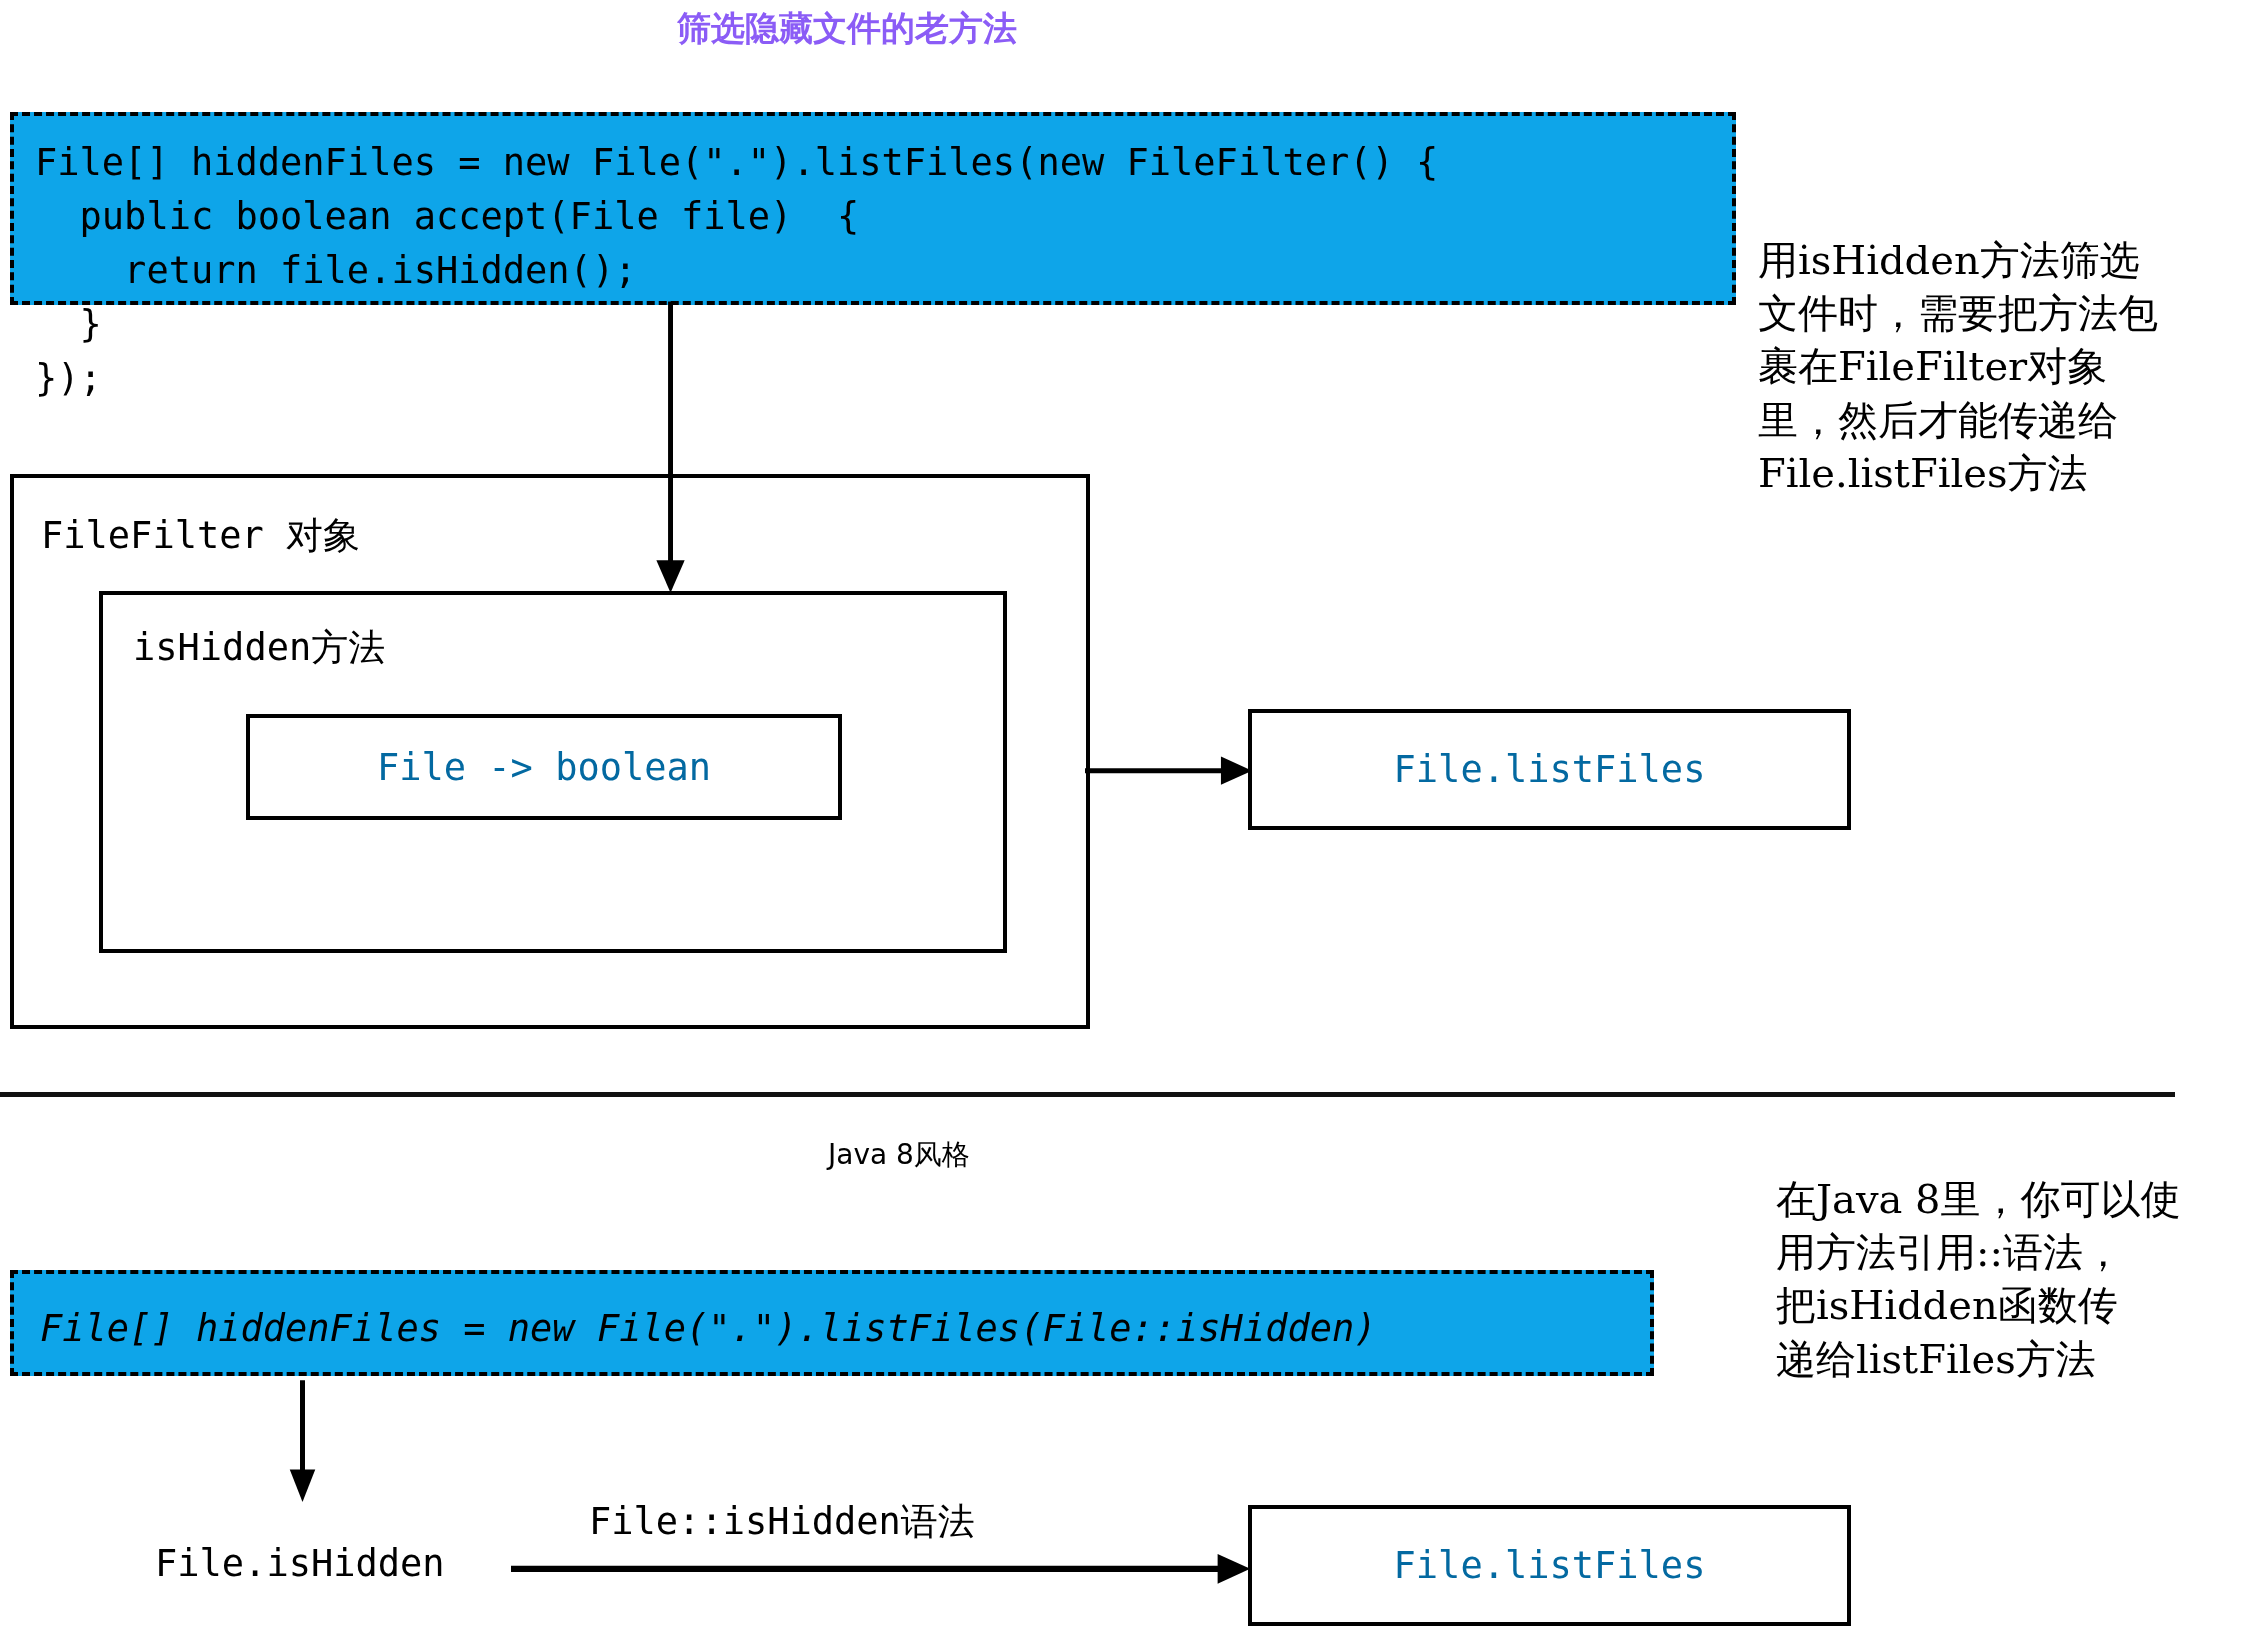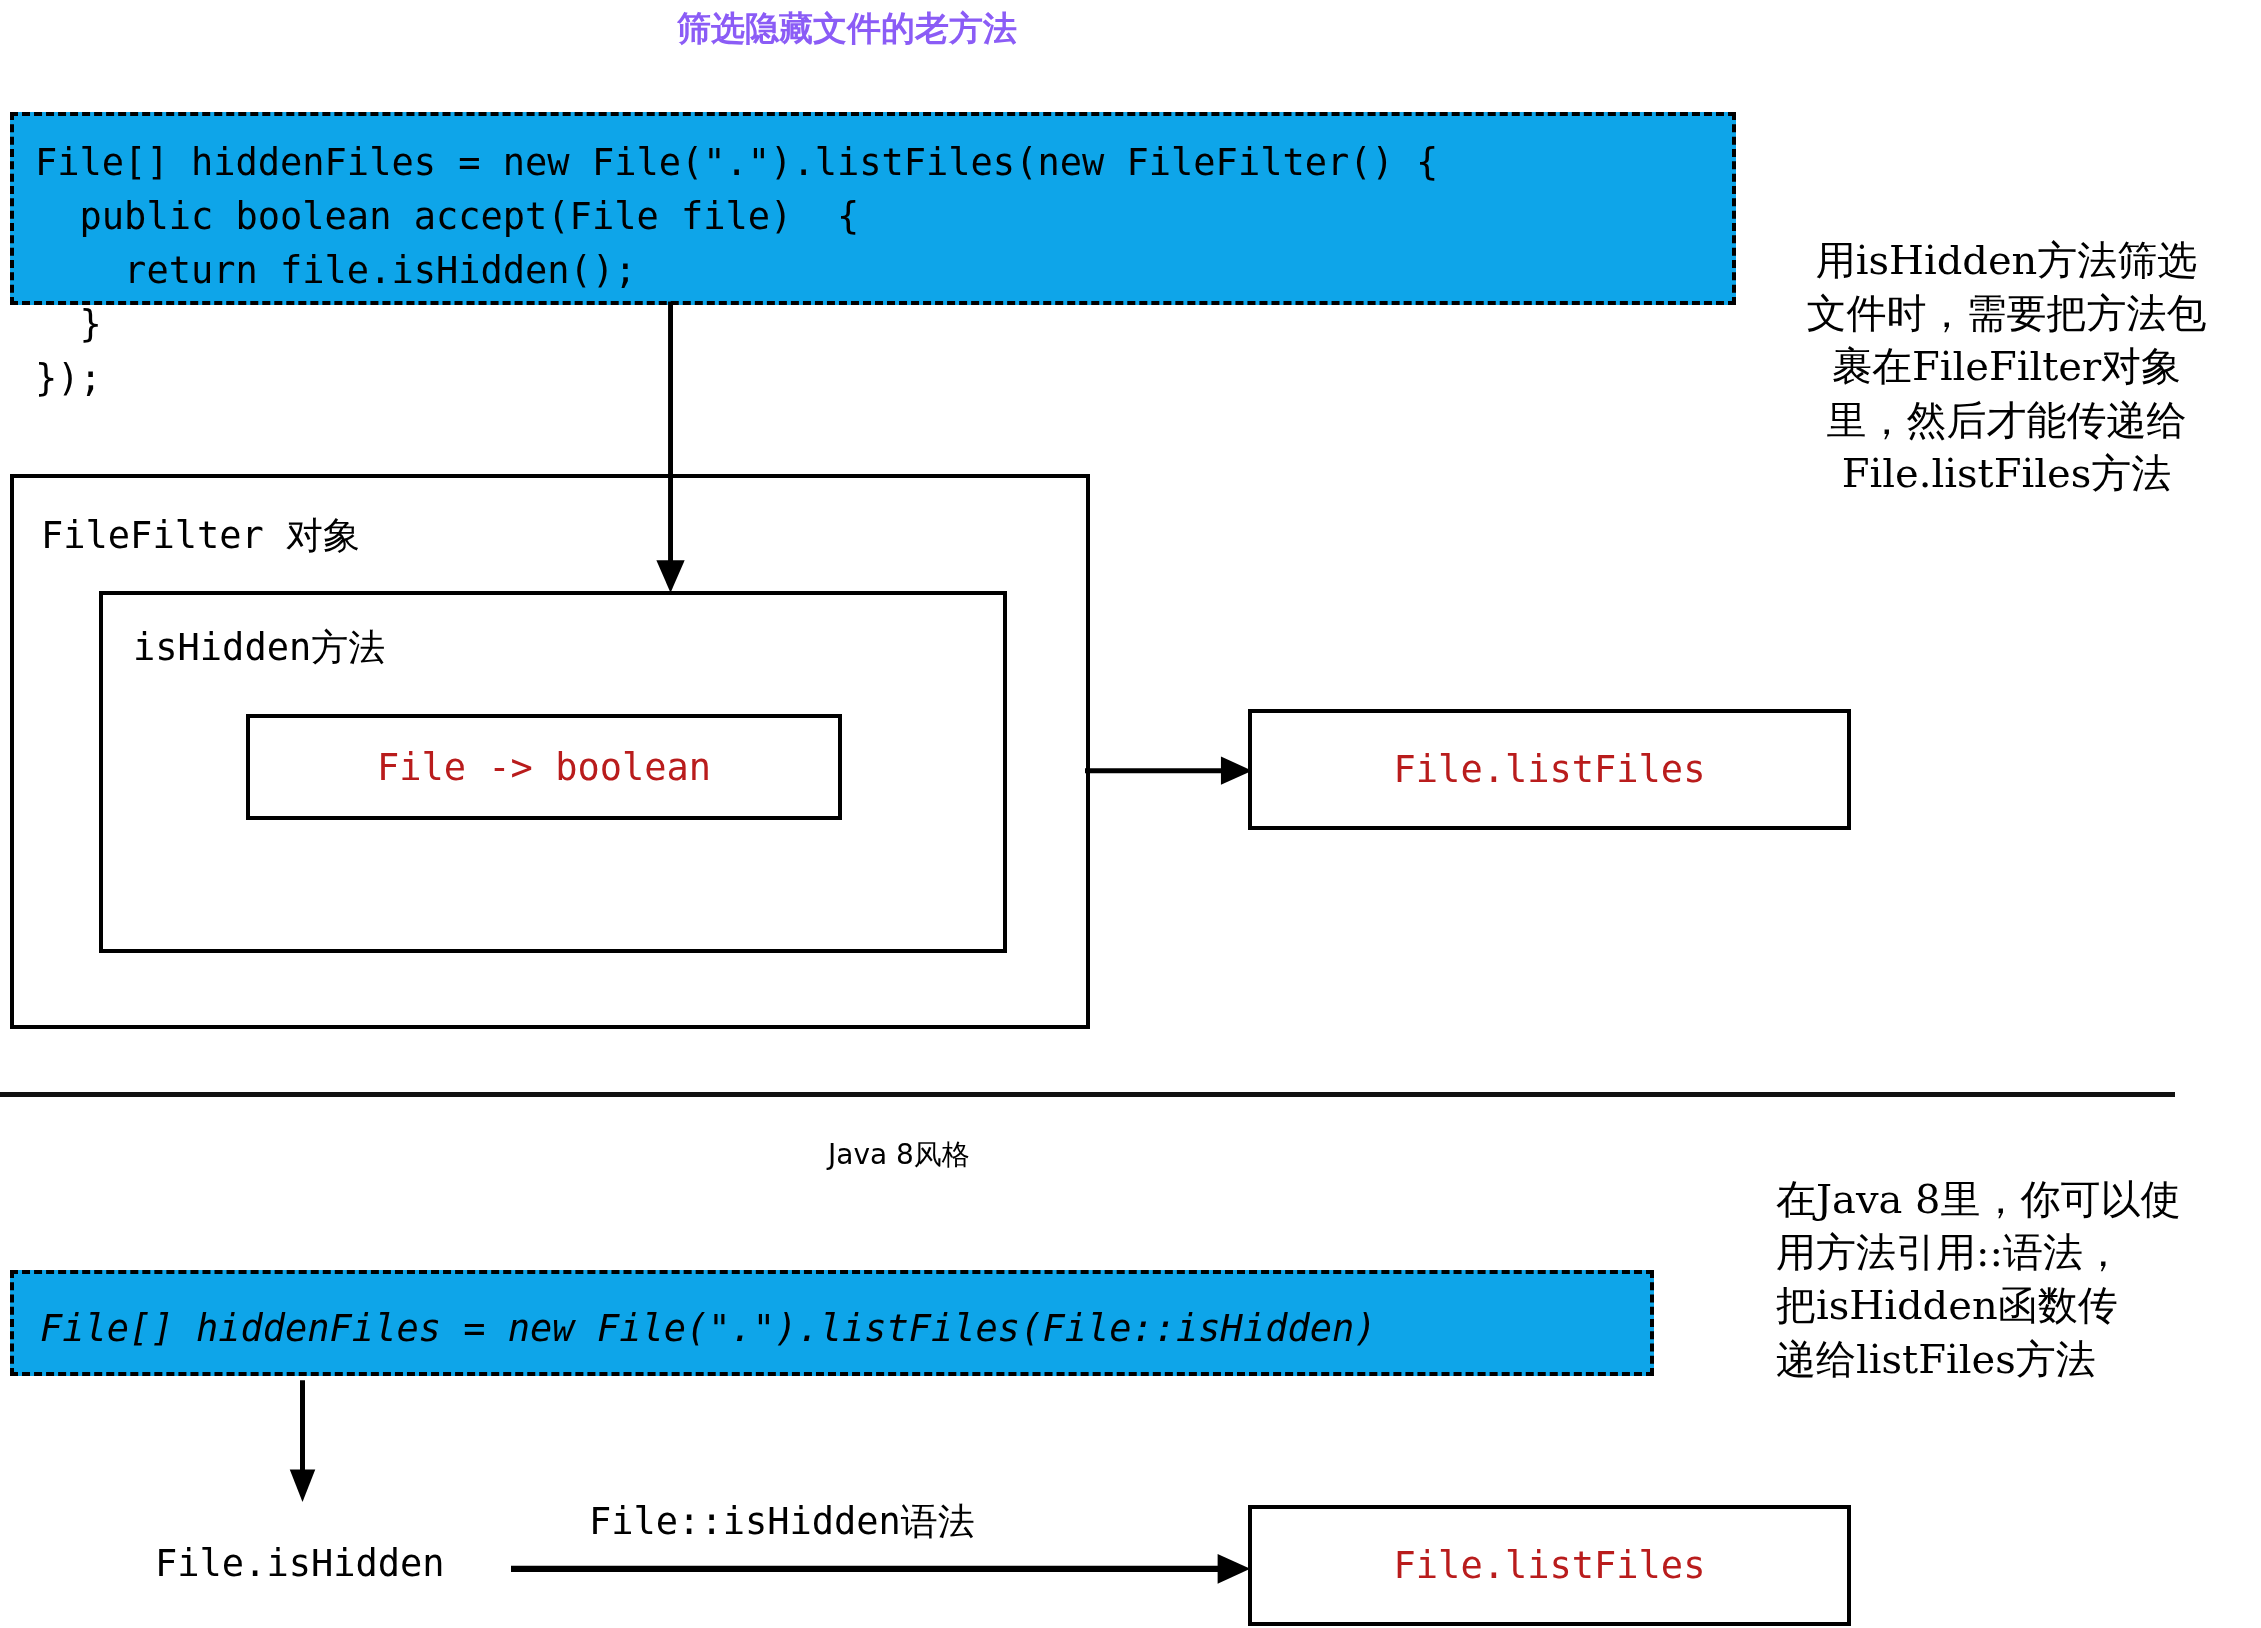--- a/index.html
+++ b/index.html
@@ -62,21 +62,21 @@
     white-space: nowrap;
   }
   .box-label-centered {
     display: flex;
     align-items: center;
     justify-content: center;
     width: 100%;
     height: 100%;
     font-family: "DejaVu Sans Mono", monospace;
     font-size: 37px;
-    color: #b91c1c;
+    color: #0369a1;
     white-space: nowrap;
   }
 
   
   .annotation {
     font-family: "DejaVu Serif", serif;
     font-size: 40px;
     line-height: 1.33;
     color: #000;
     white-space: pre-line;
@@ -105,21 +105,21 @@
 <div class="abs section-title" style="left:677px; top:5.7px;">筛选隐藏文件的老方法</div>
 
 <div class="abs code-block" style="left:10px; top:112px; width:1726px; height:193px;">
   <pre class="code-text" style="margin:20px 0 0 21px;">File[] hiddenFiles = new File(".").listFiles(new FileFilter() {
   public boolean accept(File file)  {
     return file.isHidden();
   }
 });</pre>
 </div>
 
-<div class="abs annotation" style="left:1758px; top:234px; width:497px;text-align:center;">用isHidden方法筛选
+<div class="abs annotation" style="left:1758px; top:234px; width:497px;">用isHidden方法筛选
 文件时，需要把方法包
 裹在FileFilter对象
 里，然后才能传递给
 File.listFiles方法</div>
 
 <div class="abs solid-box" style="left:10px; top:474px; width:1080px; height:555px;">
   <div class="abs box-label" style="left:27px; top:33px;">FileFilter 对象</div>
 
   <div class="abs solid-box" style="left:85px; top:113px; width:908px; height:362px;">
     <div class="abs box-label" style="left:30px; top:28px;">isHidden方法</div>

